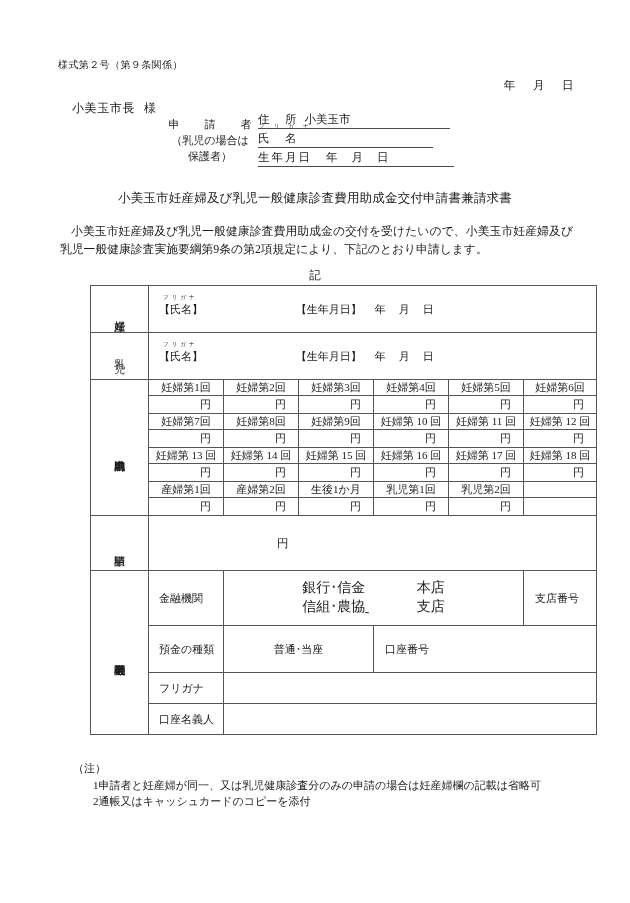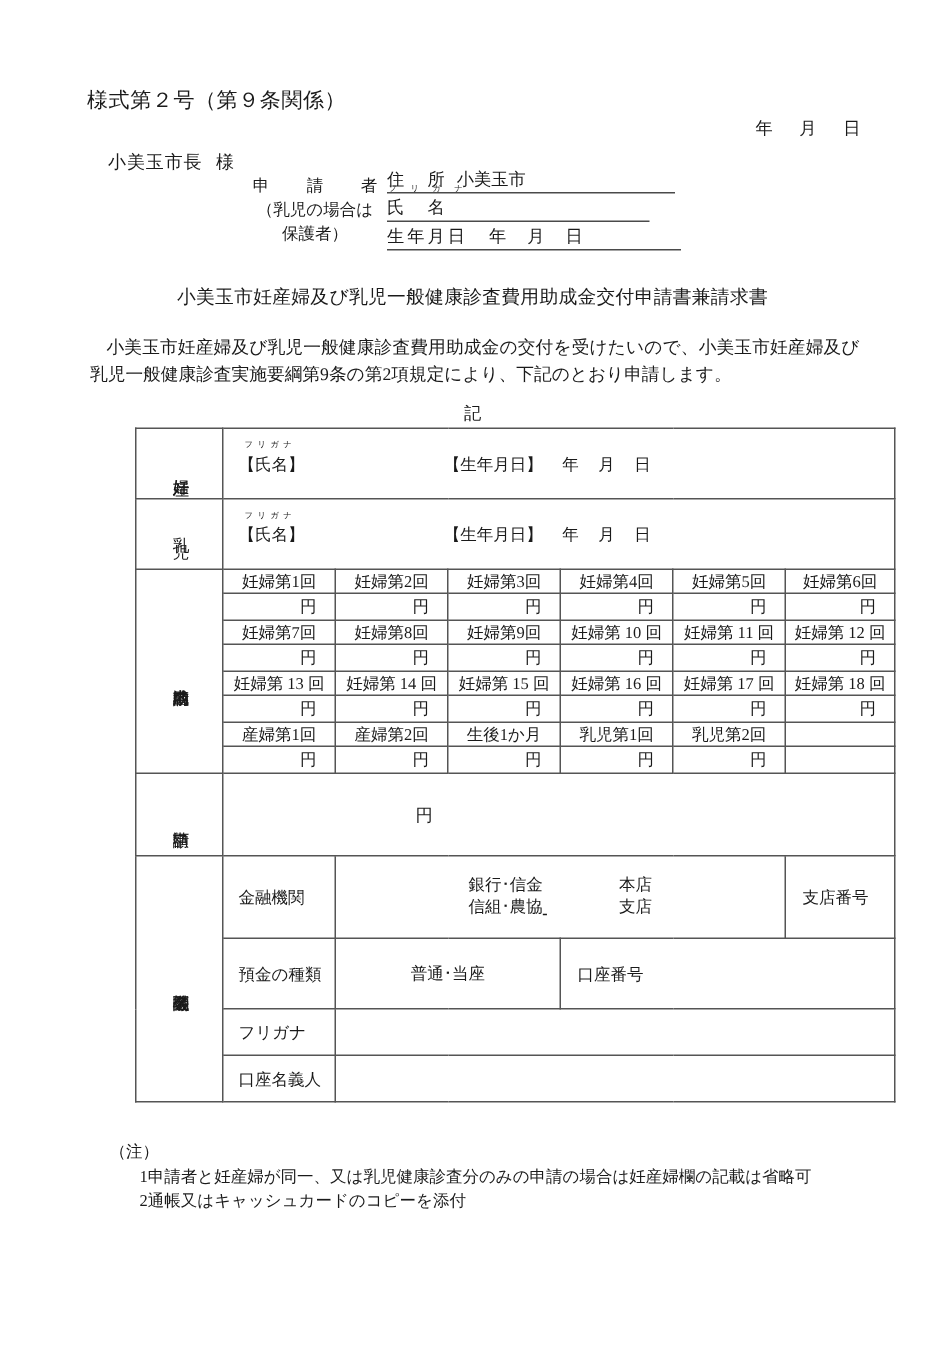--- a/index.html
+++ b/index.html
@@ -21,21 +21,21 @@
     position: absolute;
     inset: 0;
     padding: 0;
   }
 
   
   .form-no {
     position: absolute;
     left: 58px;
     top: 58px;
-    font-size: 14px;
+    font-size: 10px;
     letter-spacing: .4px;
     white-space: nowrap;
   }
   .date-line {
     position: absolute;
     right: 56px;
     top: 78px;
     font-size: 11.5px;
     letter-spacing: .4px;
     white-space: nowrap;
@@ -216,21 +216,21 @@
     position: relative;
     height: 54px;
   }
   .bank-stack {
     position: absolute;
     left: 50%;
     top: 50%;
     transform: translate(-50%, -50%);
     text-align: center;
     line-height: 1.35;
-    font-size: 11px;
+    font-size: 14px;
     white-space: nowrap;
     text-decoration: underline;
   }
   .bank-stack .pair { display: inline-block; text-align: center; }
   .bank-stack .pair.right { margin-left: 48px; }
   .bank-branch-no {
     width: 97px;
     text-align: left;
     padding-left: 11px !important;
     font-size: 11px;

